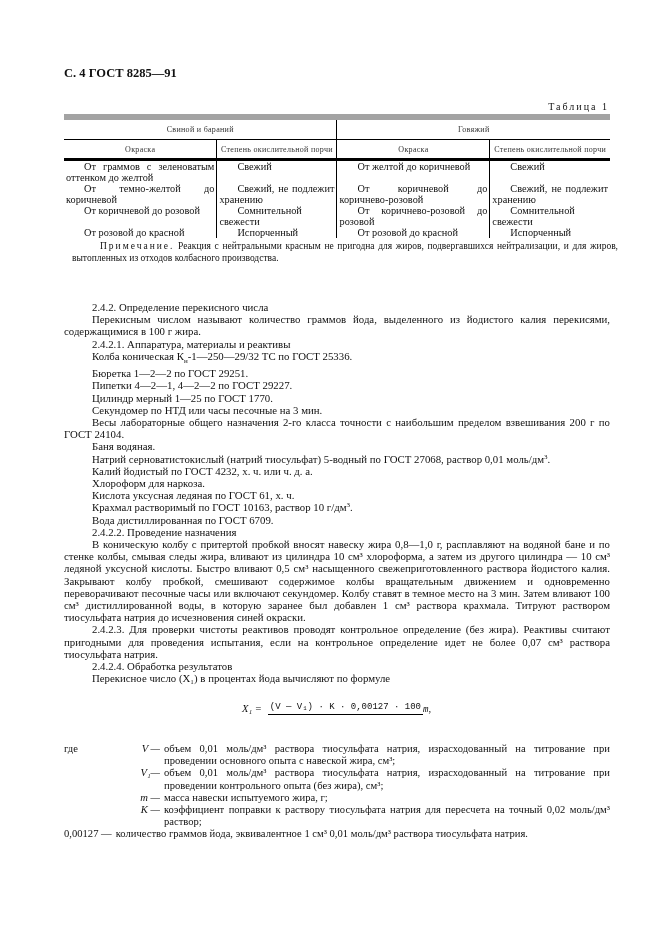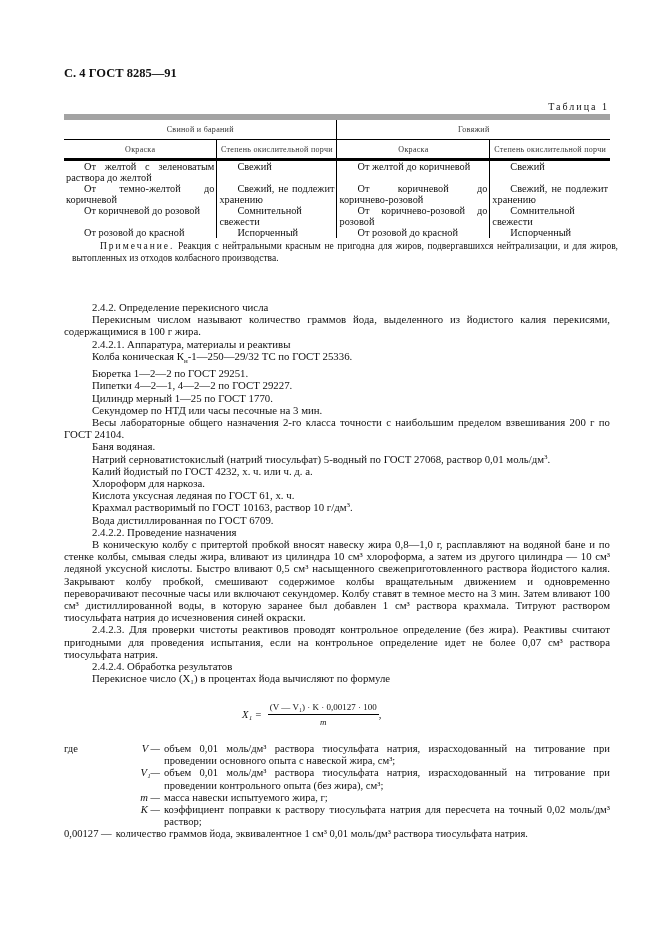--- a/index.html
+++ b/index.html
@@ -14,21 +14,21 @@
   table.t1 tr.h2 th { border-bottom: 3px solid #000; height: 12px; }
   table.t1 td { vertical-align: top; padding: 0 2px; text-align: justify; font-size: 10.3px; line-height: 11px; }
   table.t1 .vb { border-right: 1px solid #000; }
   .ind { text-indent: 18px; }
   .note { position: absolute; left: 72px; top: 240px; width: 546px; font-size: 9.5px; line-height: 12px; text-indent: 28px; text-align: justify; }
   .note .sp { letter-spacing: 2px; }
   .body { position: absolute; left: 64px; top: 301px; width: 546px; font-size: 10.8px; line-height: 12.2px; }
   .body p { margin: 0; text-indent: 28px; text-align: justify; }
   .formula { position: absolute; left: 242px; top: 702px; font-size: 10.5px; display: flex; align-items: center; }
   .formula .lhs { font-style: italic; margin-right: 6px; }
-  .frac { display: inline-flex; flex-direction: column; align-items: center; }
+  .frac { display: inline-flex; align-items: center; font-family: Liberation Mono, monospace; }
   .frac .num { font-size: 9px; padding: 0 2px 2px; border-bottom: 1px solid #000; }
   .frac .den { font-size: 9px; font-style: italic; padding-top: 2px; }
   .where { position: absolute; left: 64px; top: 743px; width: 546px; font-size: 10.6px; line-height: 12.2px; }
   .wrow { display: flex; }
   .wsym { width: 96px; text-align: right; padding-right: 4px; flex: none; white-space: nowrap; }
   .wsym i { font-style: italic; }
   .wtext { flex: 1; text-align: justify; }
   sup { font-size: 7px; vertical-align: top; position: relative; top: -2px; }
   sub { font-size: 7px; }
 </style>
@@ -50,21 +50,21 @@
     <th colspan="2" class="vb">Свиной и бараний</th>
     <th colspan="2">Говяжий</th>
   </tr>
   <tr class="h2">
     <th class="vb">Окраска</th>
     <th class="vb">Степень окислительной порчи</th>
     <th class="vb">Окраска</th>
     <th>Степень окислительной порчи</th>
   </tr>
   <tr>
-    <td class="vb ind">От желтой с зеленоватым раствора до желтой</td>
+    <td class="vb ind">От граммов с зеленоватым оттенком до желтой</td>
     <td class="vb ind">Свежий</td>
     <td class="vb ind">От желтой до коричневой</td>
     <td class="ind">Свежий</td>
   </tr>
   <tr>
     <td class="vb ind">От темно-желтой до коричневой</td>
     <td class="vb ind">Свежий, не подлежит хранению</td>
     <td class="vb ind">От коричневой до коричнево-розовой</td>
     <td class="ind">Свежий, не подлежит хранению</td>
   </tr>

